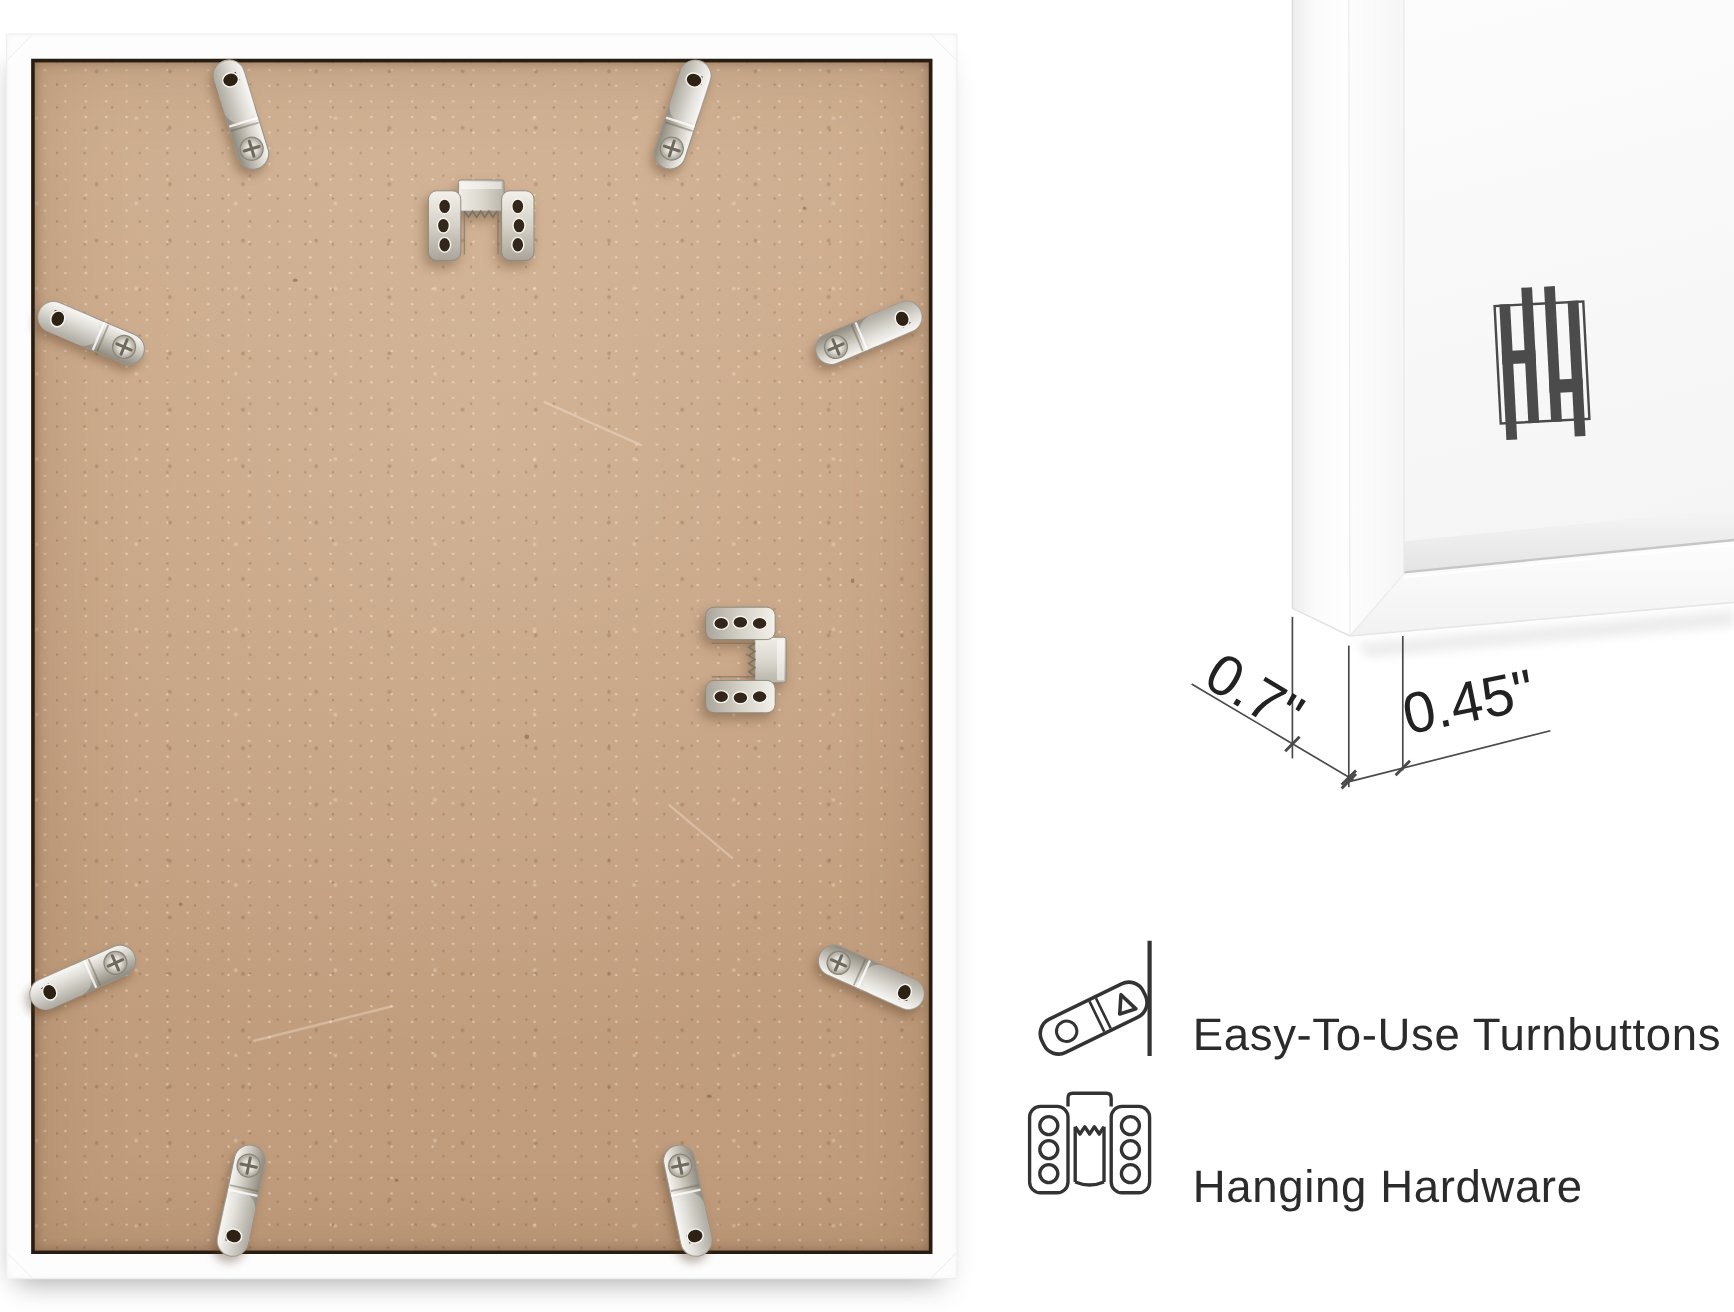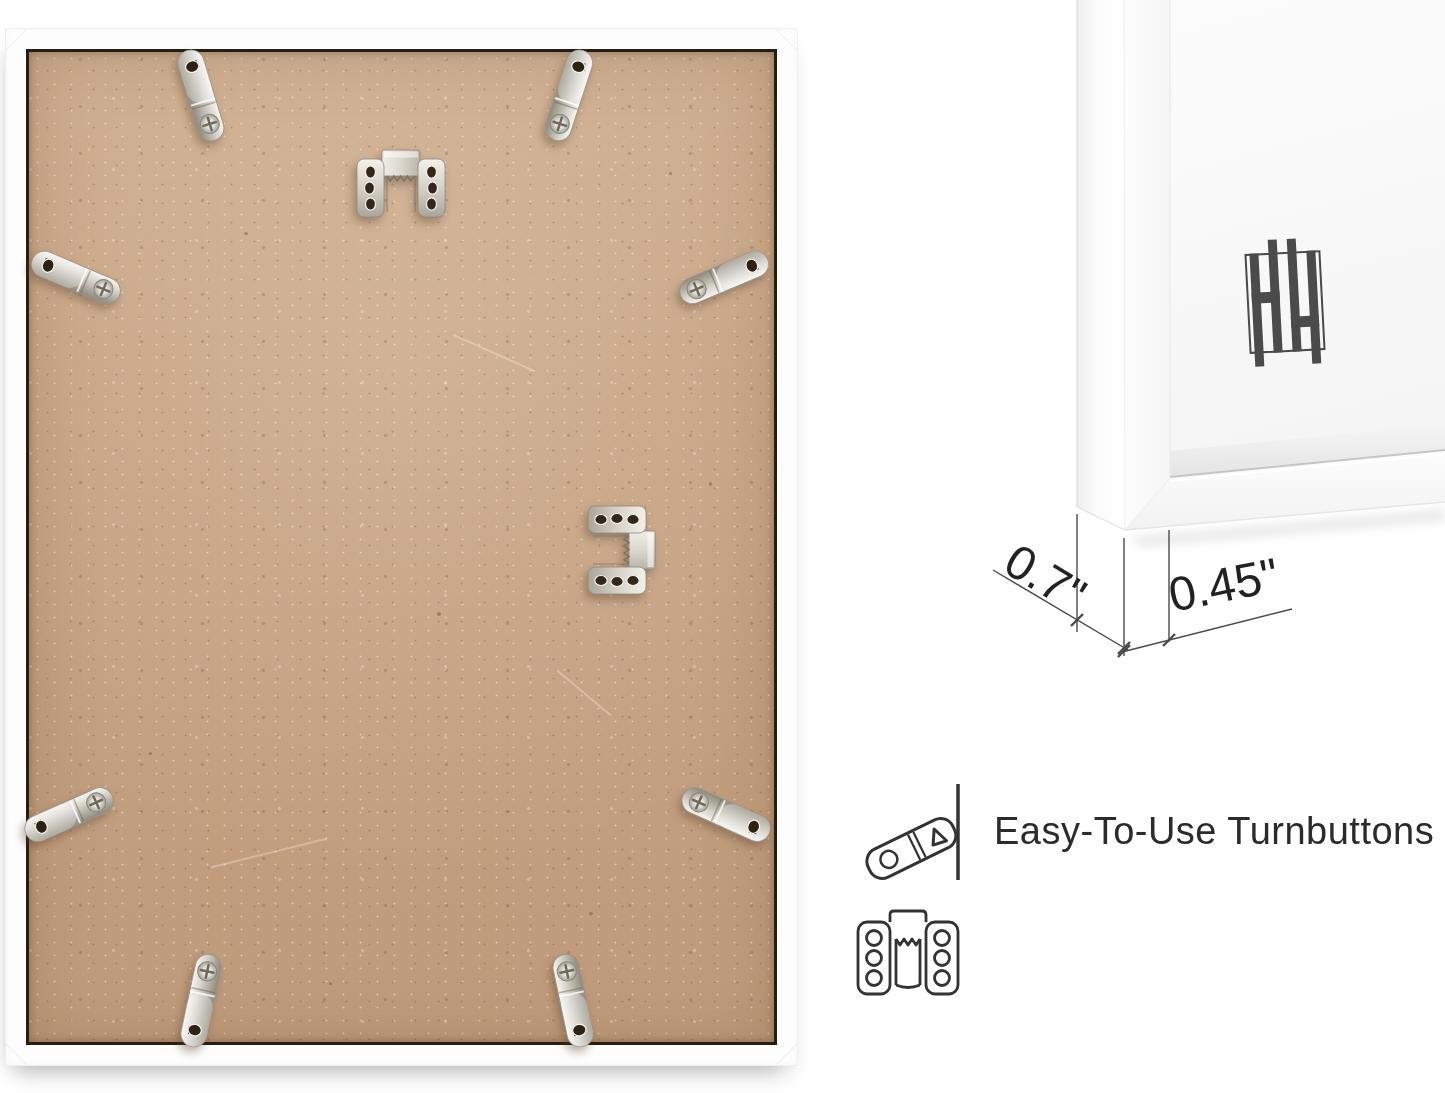--- a/index.html
+++ b/index.html
@@ -49,21 +49,21 @@
   .hw svg{width:100%;height:100%;display:block;}
 
   
   .corner-svg{position:absolute;left:980px;top:0;width:465px;height:700px;}
   .corner-svg text{font-family:"Liberation Sans",sans-serif;fill:#222;}
 
   
   .feature-icon{position:absolute;}
   .feature-label{
     position:absolute;left:994px;color:#2b2b2b;font-size:38px;
-    letter-spacing:0.5px;white-space:nowrap;line-height:1;
+    letter-spacing:0.5px;white-space:nowrap;line-height:1;margin-top:32px;
   }
 </style>
 </head>
 <body>
 
 <svg width="0" height="0" style="position:absolute" aria-hidden="true">
   <defs>
     <linearGradient id="tbGrad" x1="0" y1="0" x2="0" y2="1">
       <stop offset="0" stop-color="#f7f6f2"></stop>
         <stop offset="0.35" stop-color="#d8d5cd"></stop>
@@ -289,14 +289,15 @@
       <path d="M44,33 L44,79 M68,33 L68,79"></path>
       <path d="M44,79 Q56,84 68,79"></path>
       <circle cx="22" cy="32" r="7.5"></circle>
         <circle cx="22" cy="52" r="7.5"></circle>
         <circle cx="22" cy="72" r="7.5"></circle>
       <circle cx="90" cy="32" r="7.5"></circle>
         <circle cx="90" cy="52" r="7.5"></circle>
         <circle cx="90" cy="72" r="7.5"></circle>
     </g>
   </svg>
+  <div class="feature-label" style="top:939px">Hanging Hardware</div>
 
 </div>
 
 </body></html>

